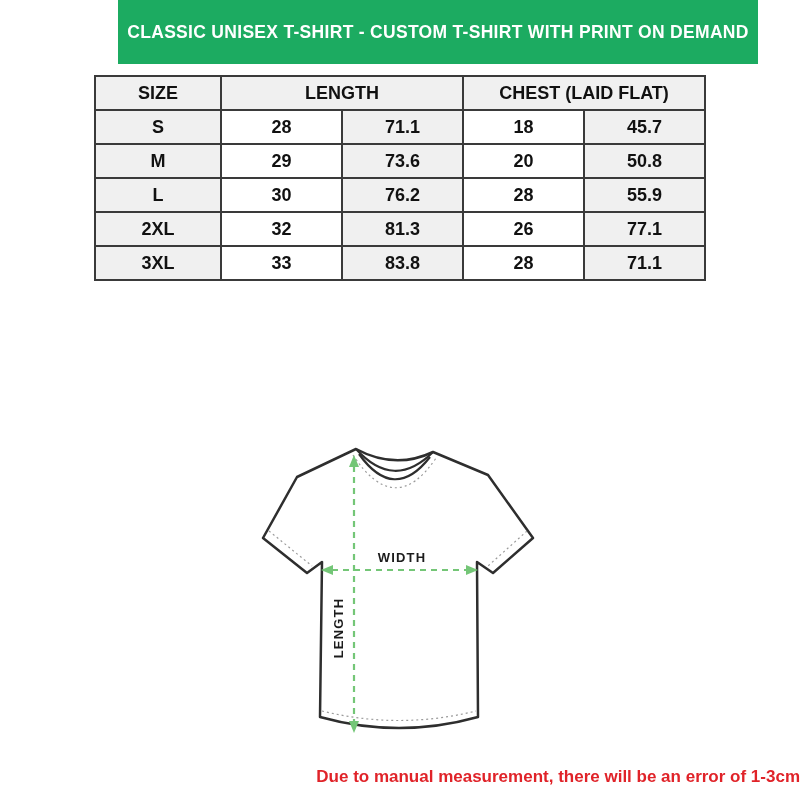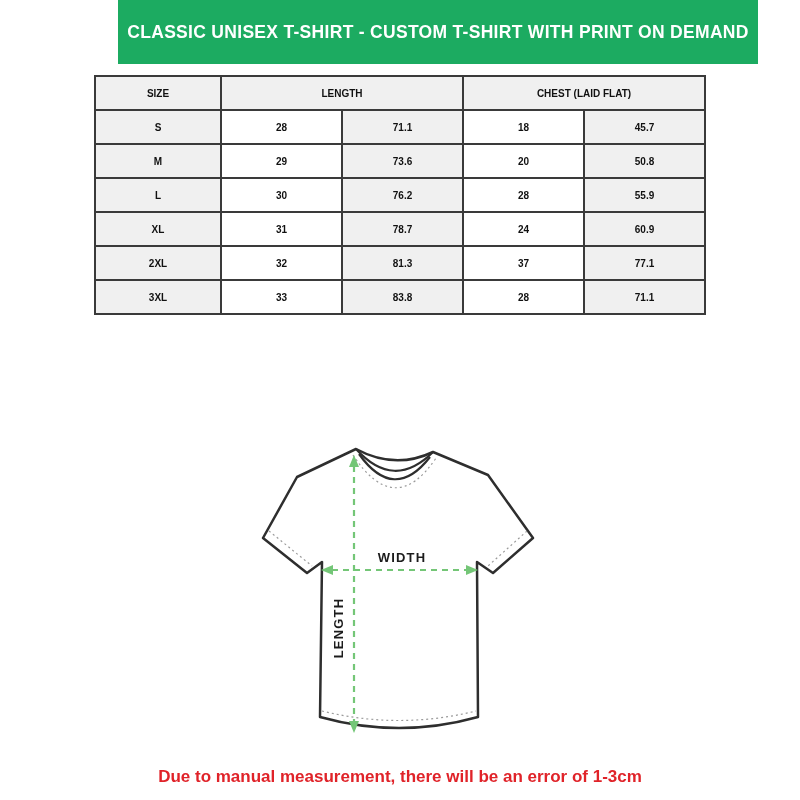--- a/index.html
+++ b/index.html
@@ -14,26 +14,26 @@
   .banner span{
     color:#ffffff;font-weight:bold;font-size:17.5px;letter-spacing:.3px;
     text-transform:uppercase;white-space:nowrap;
   }
   table.size-chart{
     position:absolute;left:94px;top:75px;width:610px;
     border-collapse:collapse;table-layout:fixed;
   }
   table.size-chart td{
     border:2px solid #3a3a3a;height:32px;text-align:center;vertical-align:middle;
-    font-weight:bold;font-size:10px;color:#111;background:#ffffff;padding:0;
+    font-weight:bold;font-size:18px;color:#111;background:#ffffff;padding:0;
   }
   table.size-chart td.g{background:#f0f0f0;}
   .shirt-svg{position:absolute;left:250px;top:428px;}
   .note{
-    position:absolute;left:0;top:764px;width:800px;text-align:center;
+    position:absolute;left:0;top:764px;width:800px;text-align:right;
     color:#e02329;font-weight:bold;font-size:17px;line-height:26px;
   }
   .svg-label{
     font-family:"Liberation Sans", sans-serif;font-weight:bold;font-size:13px;
     letter-spacing:1.2px;fill:#1c1c1c;
   }
 </style>
 </head>
 <body>
 
@@ -70,31 +70,24 @@
     <td class="g">50.8</td>
   </tr>
   <tr>
     <td class="g">L</td>
     <td>30</td>
     <td class="g">76.2</td>
     <td>28</td>
     <td class="g">55.9</td>
   </tr>
   <tr>
-    <td class="g">XL</td>
-    <td>31</td>
-    <td class="g">78.7</td>
-    <td>24</td>
-    <td class="g">60.9</td>
-  </tr>
-  <tr>
     <td class="g">2XL</td>
     <td>32</td>
     <td class="g">81.3</td>
-    <td>37</td>
+    <td>26</td>
     <td class="g">77.1</td>
   </tr>
   <tr>
     <td class="g">3XL</td>
     <td>33</td>
     <td class="g">83.8</td>
     <td>28</td>
     <td class="g">71.1</td>
   </tr>
 </tbody>

